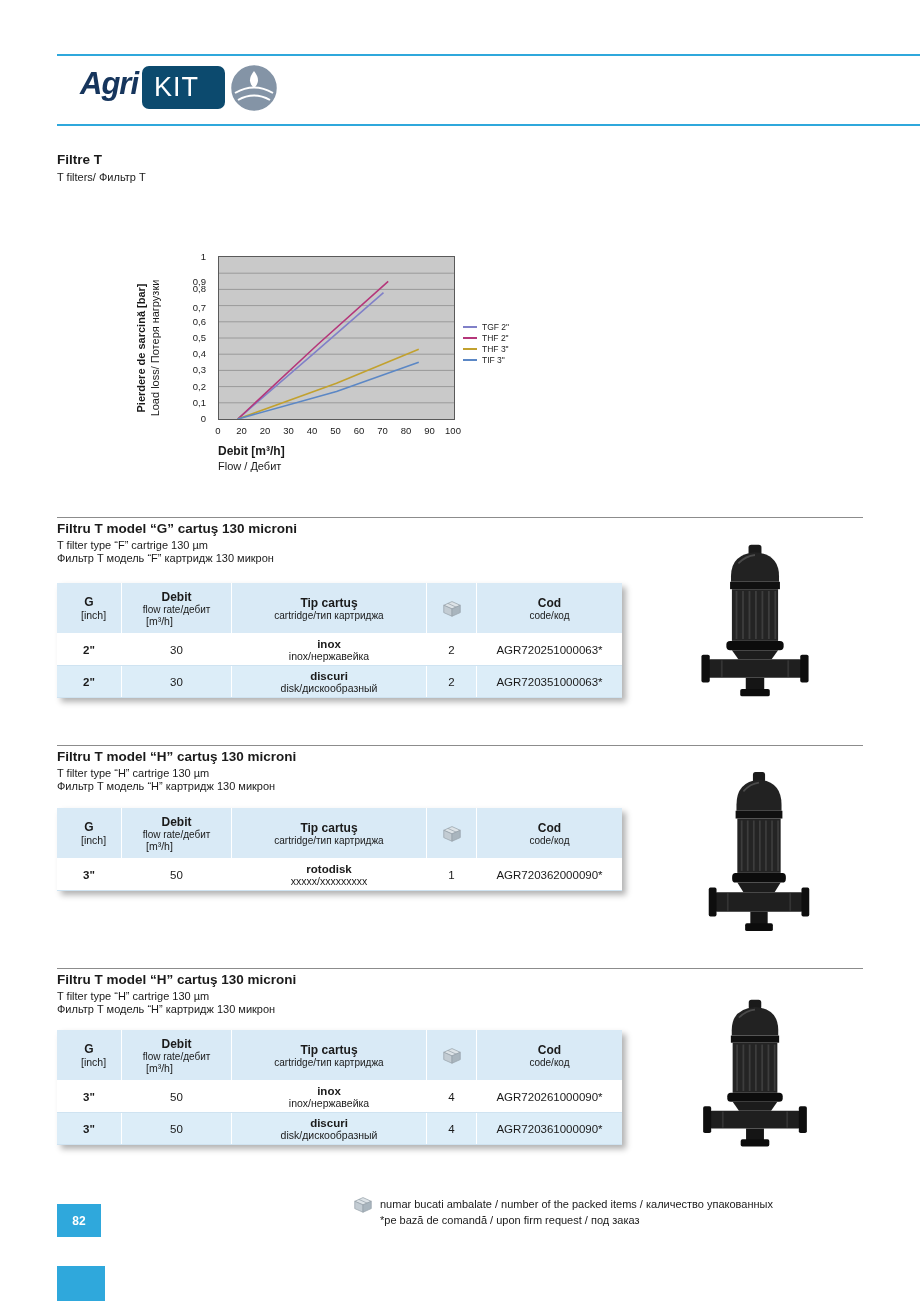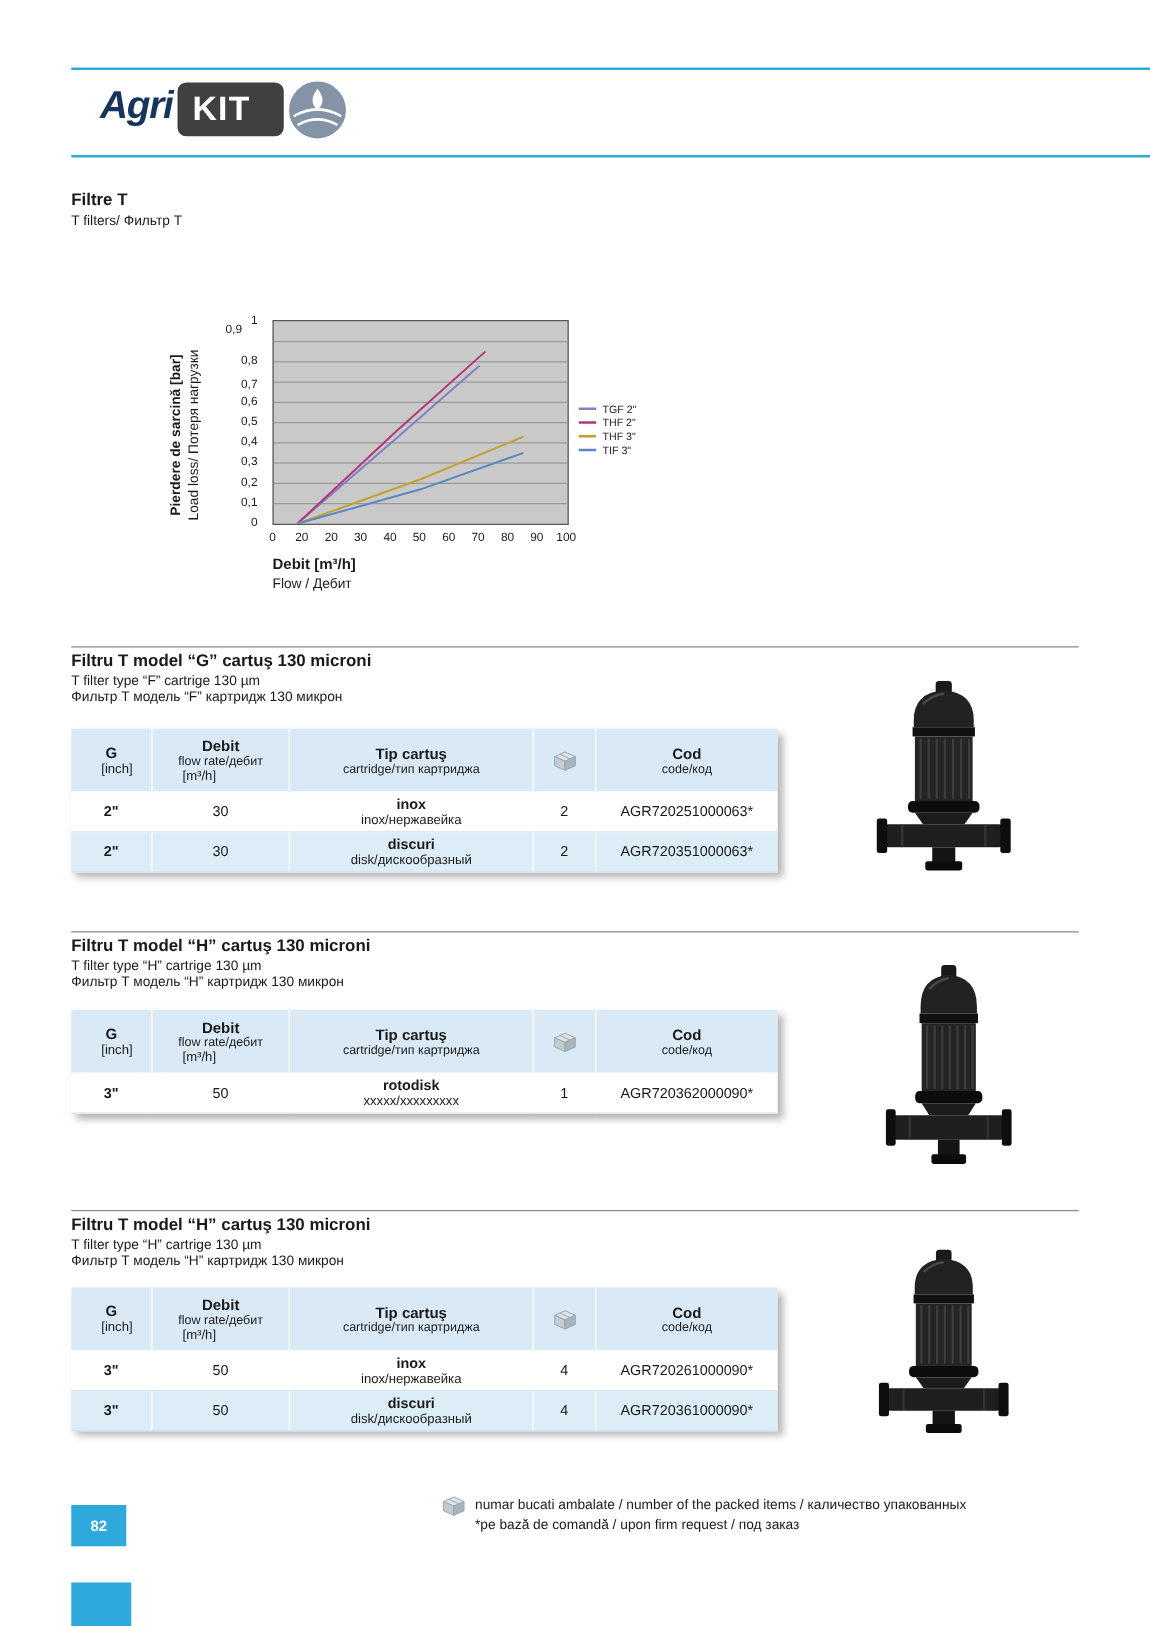--- a/index.html
+++ b/index.html
@@ -3,21 +3,21 @@
 <meta charset="utf-8">
 <style>
   *{margin:0;padding:0;box-sizing:border-box;}
   body{background:#ffffff;font-family:"Liberation Sans",sans-serif;}
   .page{position:relative;width:920px;height:1301px;background:#fff;color:#1a1a1a;overflow:hidden;}
 
   
   .rule-cyan{position:absolute;left:57px;right:0;height:2px;background:#2fa8dc;}
   .brand{position:absolute;left:80px;top:66px;display:flex;align-items:flex-start;}
   .brand-agri{font-style:italic;font-weight:bold;font-size:31px;color:#16355c;letter-spacing:-1px;}
-  .brand-kit-box{background:#404040;color:#fff;font-weight:bold;font-size:27px;letter-spacing:1px;
+  .brand-kit-box{background:#0c4a6e;color:#fff;font-weight:normal;font-size:27px;letter-spacing:1px;
     padding:6px 26px 6px 12px;border-radius:7px;margin-left:4px;position:relative;}
   .brand-globe{position:absolute;left:148px;top:-4px;width:52px;height:52px;}
   .hd-titles{position:absolute;left:300px;top:62px;}
   .hd-title-ro{color:#f7941d;font-weight:bold;font-size:17px;}
   .hd-title-en{color:#2fa8dc;font-size:15px;margin-top:5px;}
 
   
   .intro-title{position:absolute;left:57px;top:152px;font-weight:bold;font-size:13.5px;}
   .intro-sub{position:absolute;left:57px;top:171px;font-size:11px;}
 
@@ -114,21 +114,21 @@
   <div class="chart-yticks" id="yticks">
       <span style="top: 157px; width: 100%; text-align: right;">0</span>
       <span style="top: 140.8px; width: 100%; text-align: right;">0,1</span>
       <span style="top: 124.6px; width: 100%; text-align: right;">0,2</span>
       <span style="top: 108.4px; width: 100%; text-align: right;">0,3</span>
       <span style="top: 92.2px; width: 100%; text-align: right;">0,4</span>
       <span style="top: 76px; width: 100%; text-align: right;">0,5</span>
       <span style="top: 59.8px; width: 100%; text-align: right;">0,6</span>
       <span style="top: 46px; width: 100%; text-align: right;">0,7</span>
       <span style="top: 27.4px; width: 100%; text-align: right;">0,8</span>
-      <span style="top: 2px; width: 100%; text-align: center;">0,9</span>
+      <span style="top: 20px; width: 100%; text-align: right;">0,9</span>
       <span style="top: -5px; width: 100%; text-align: right;">1</span>
     </div>
   <div class="chart-plot">
     <svg id="plot-svg" width="235" height="162">
         <line x1="0" x2="235" y1="145.8" y2="145.8" stroke="#9a9a9a" stroke-width="1"></line>
         <line x1="0" x2="235" y1="129.6" y2="129.6" stroke="#9a9a9a" stroke-width="1"></line>
         <line x1="0" x2="235" y1="113.4" y2="113.4" stroke="#9a9a9a" stroke-width="1"></line>
         <line x1="0" x2="235" y1="97.2" y2="97.2" stroke="#9a9a9a" stroke-width="1"></line>
         <line x1="0" x2="235" y1="81" y2="81" stroke="#9a9a9a" stroke-width="1"></line>
         <line x1="0" x2="235" y1="64.8" y2="64.8" stroke="#9a9a9a" stroke-width="1"></line>

